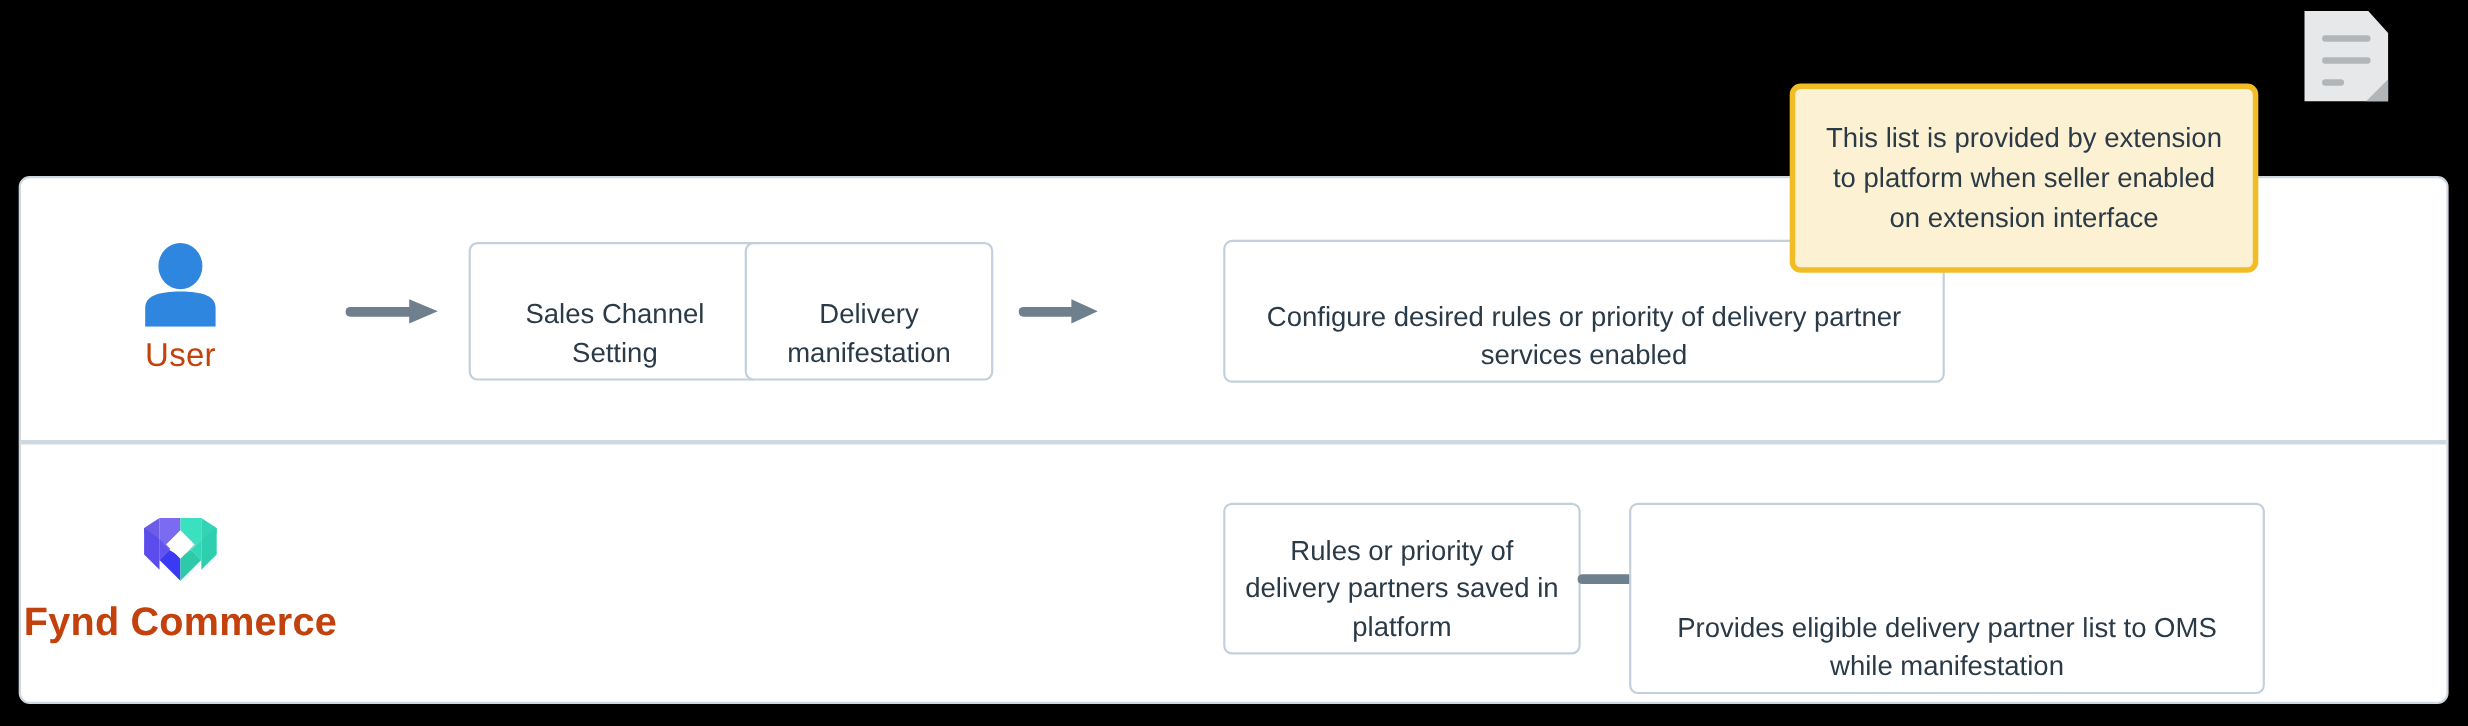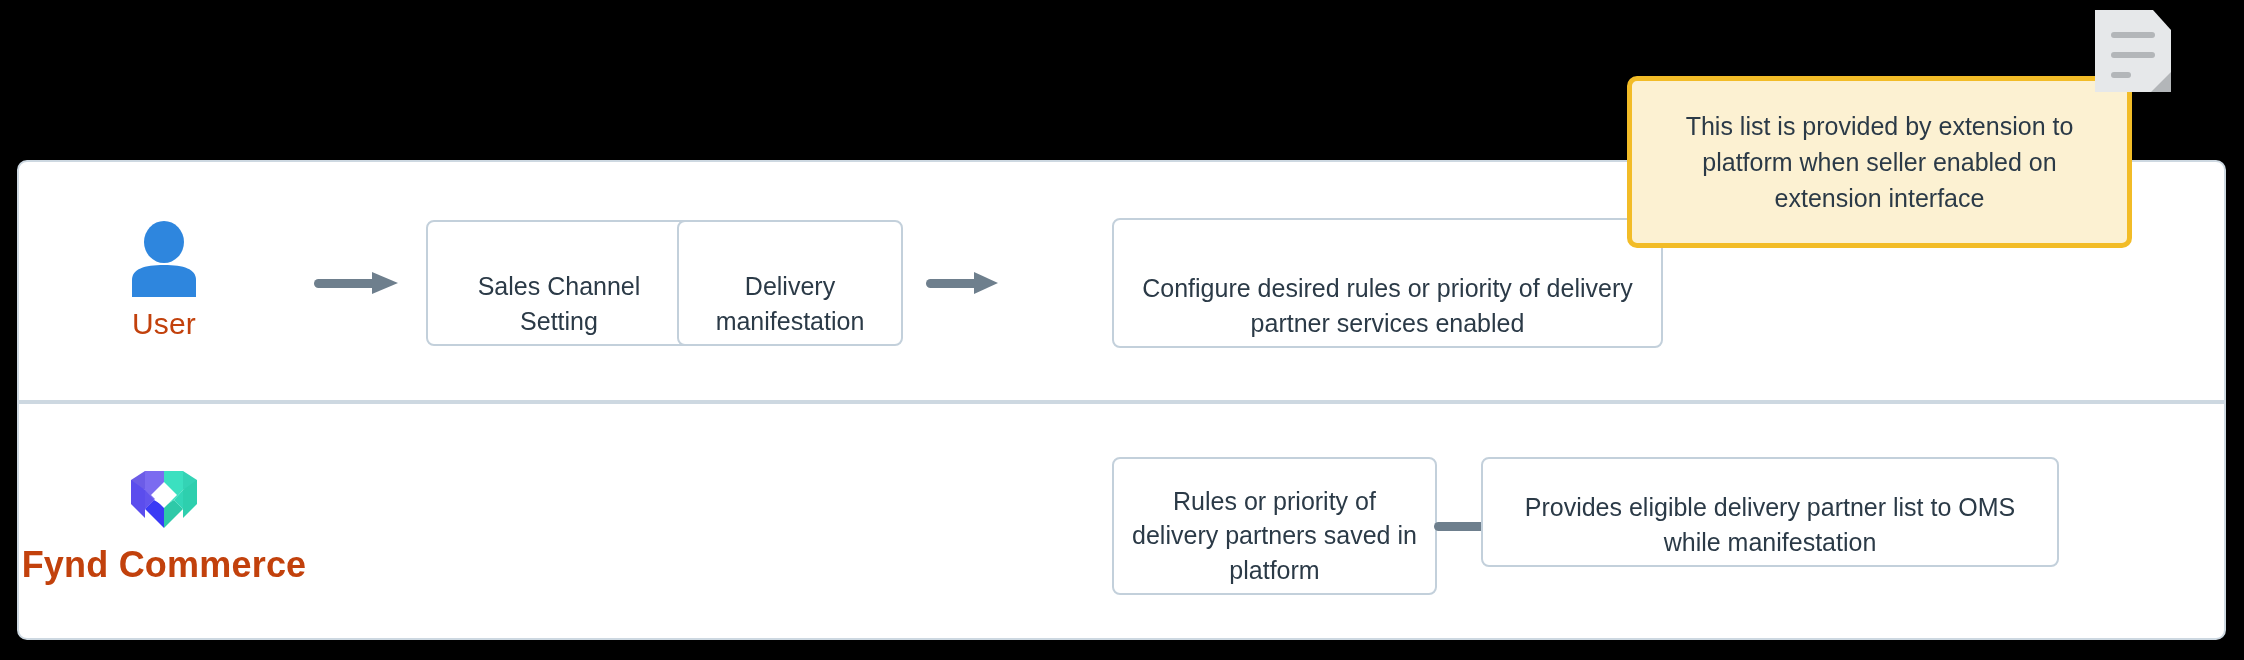--- a/index.html
+++ b/index.html
@@ -91,43 +91,43 @@
     text-align: center;
     color: #2b3a47;
     font-size: 25px;
     line-height: 1.38;
     padding: 6px 16px;
   }
 
   
   .n-sales-channel { left: 407px;  top: 58px;  width: 266px; height: 126px; }
   .n-delivery-cfg  { left: 658px;  top: 58px;  width: 226px; height: 126px; }
-  .n-configure     { left: 1093px; top: 56px;  width: 551px; height: 130px; }
+  .n-configure     { left: 1093px; top: 56px;  width: 656px; height: 130px; }
 
   
   .n-rules-saved   { left: 1093px; top: 53px;  width: 325px; height: 138px; }
-  .n-provides      { left: 1462px; top: 53px;  width: 578px; height: 110px; }
+  .n-provides      { left: 1462px; top: 53px;  width: 578px; height: 174px; }
 
   
   .arrow {
     position: absolute;
     height: 26px;
     display: block;
   }
   .a1 { left: 295px;  top: 108px; width: 84px; }
   .a2 { left: 697px;  top: 108px; width: 72px; }
   .a3 { left: 907px;  top: 108px; width: 72px; }
   .a4 { left: 1415px; top: 109px; width: 72px; }
 
   
   .note-callout {
     position: absolute;
     left: 1627px;
     top: 76px;
-    width: 505px;
+    width: 426px;
     height: 172px;
     background: #fcf1d2;
     border: 5px solid #f2bc27;
     border-radius: 10px;
     box-sizing: border-box;
     display: flex;
     align-items: center;
     justify-content: center;
     text-align: center;
     color: #2b3a47;

